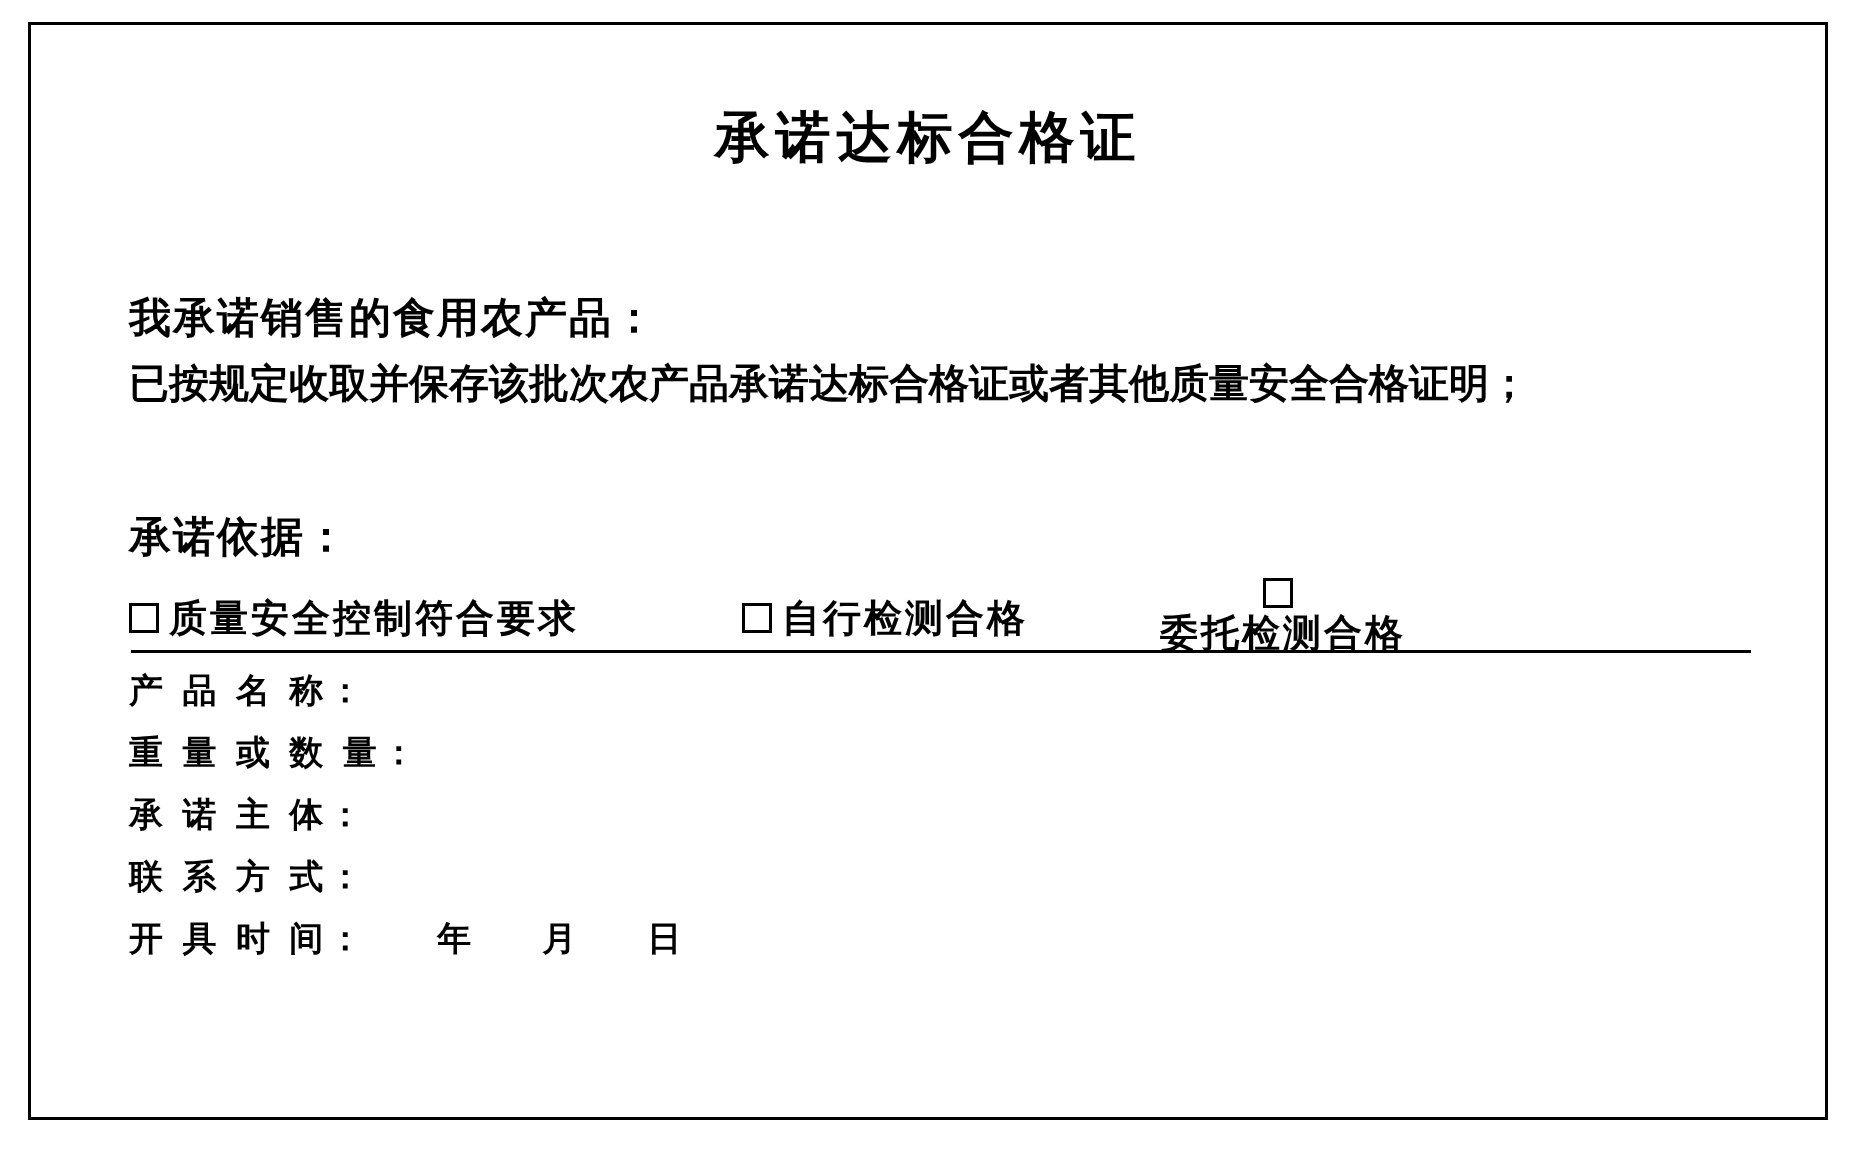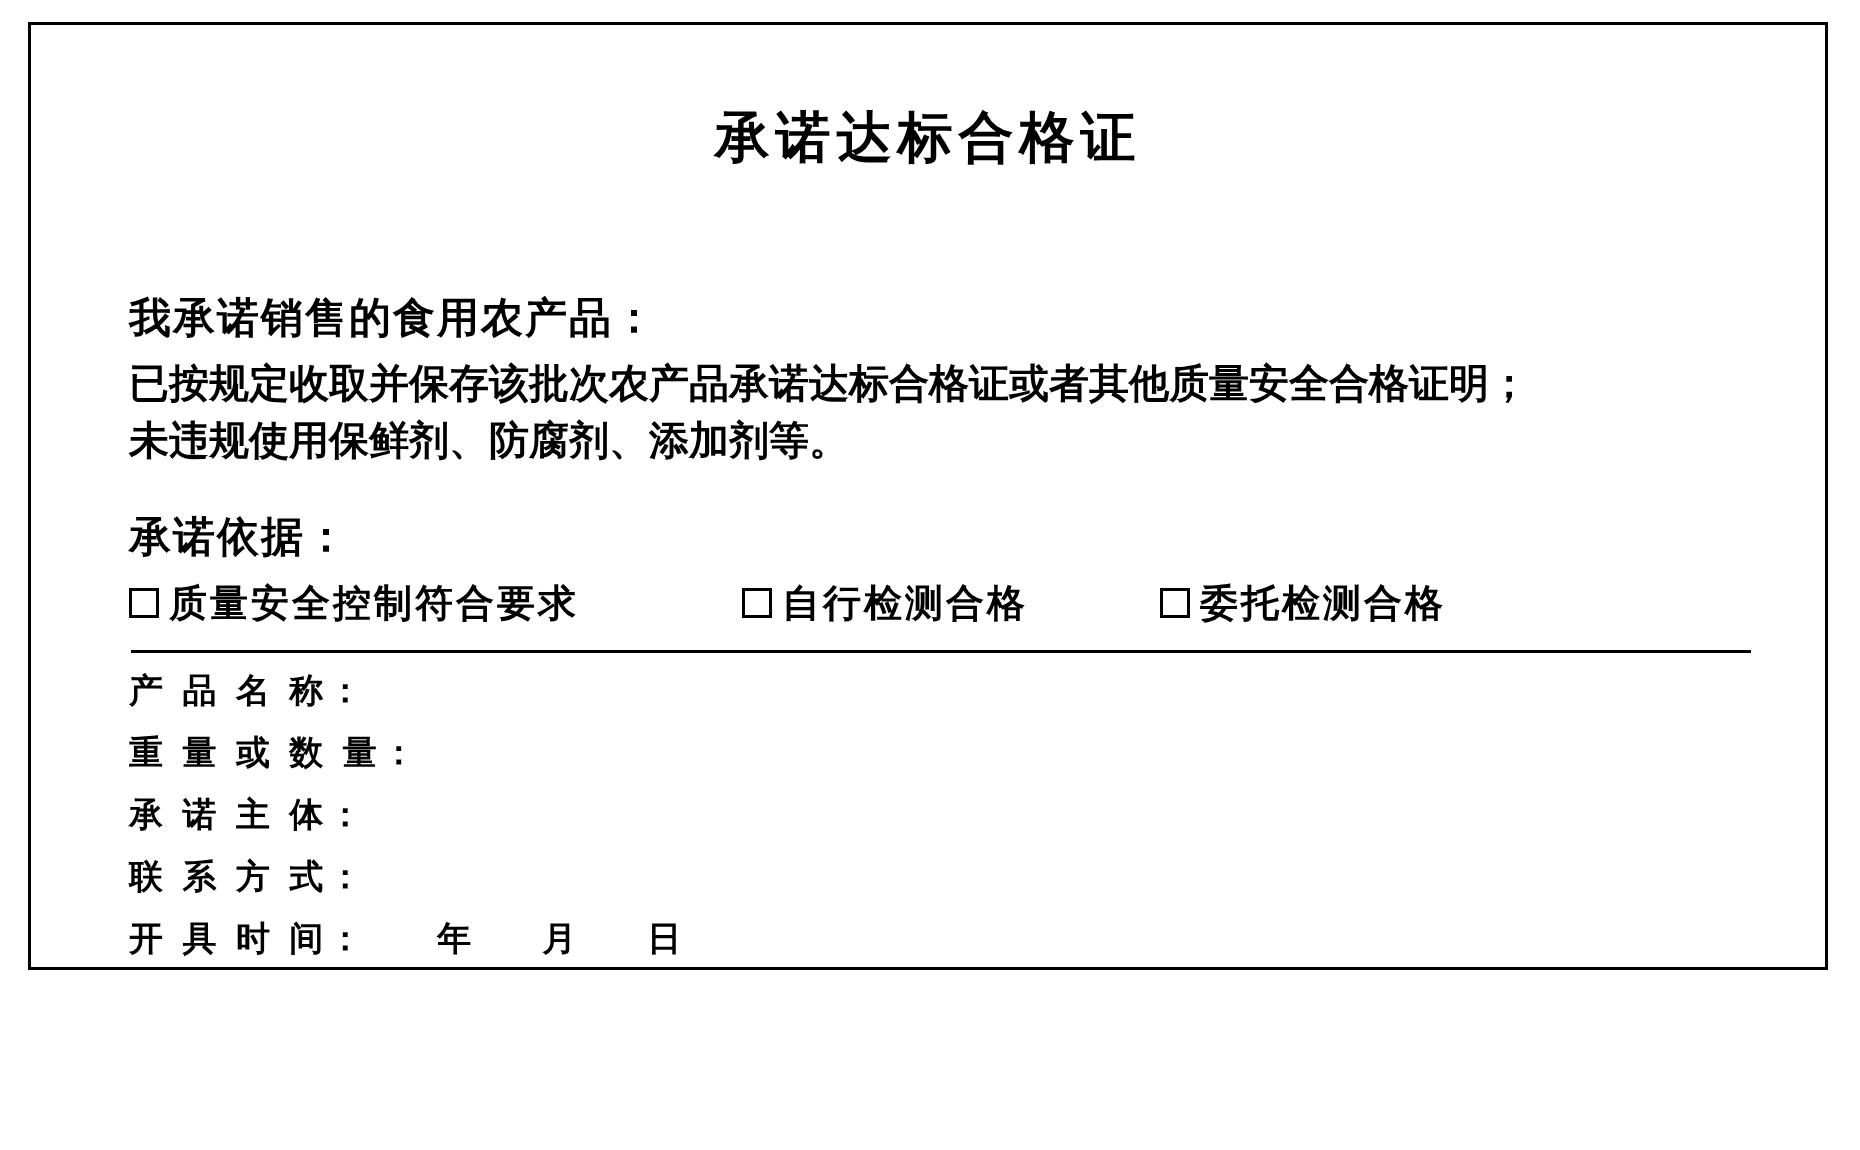--- a/index.html
+++ b/index.html
@@ -18,21 +18,21 @@
     position: relative;
     width: 1860px;
     height: 1150px;
     background: #ffffff;
   }
   .cert-frame {
     position: absolute;
     left: 28px;
     top: 22px;
     width: 1800px;
-    height: 948px;
+    height: 1098px;
     border: 3px solid #000000;
     box-sizing: border-box;
     background: #ffffff;
   }
   .cert-inner {
     position: relative;
     width: 100%;
     height: 100%;
   }
   .title {
@@ -89,21 +89,21 @@
     letter-spacing: 3px;
     margin-top: 10px;
   }
   .checkitem {
     display: flex;
     align-items: center;
     white-space: nowrap;
   }
   .checkitem.i1 { margin-left: 0px; text-align: center; }
   .checkitem.i2 { margin-left: 136px; padding-left: 27px; }
-  .checkitem.i3 { margin-left: 132px; }
+  .checkitem.i3 { margin-left: 132px; flex-direction: column; }
   .box {
     display: inline-block;
     width: 30px;
     height: 30px;
     border: 3px solid #000000;
     box-sizing: border-box;
     margin-right: 10px;
     flex: none;
   }
   .divider {
@@ -146,21 +146,20 @@
 
 <div class="page">
   <div class="cert-frame">
     <div class="cert-inner">
 
       <div class="title">承诺达标合格证</div>
 
       <div class="body-block">
         <p class="lead">我承诺销售的食用农产品：</p>
         <p class="para">已按规定收取并保存该批次农产品承诺达标合格证或者其他质量安全合格证明；</p>
-        <p class="para">未违规使用保鲜剂、防腐剂、添加剂等。</p>
       </div>
 
       <div class="basis-block">
         <p class="basis-label">承诺依据：</p>
         <div class="checkrow">
           <div class="checkitem i1">
             <span class="box"></span>
             <span>质量安全控制符合要求</span>
           </div>
           <div class="checkitem i2">

